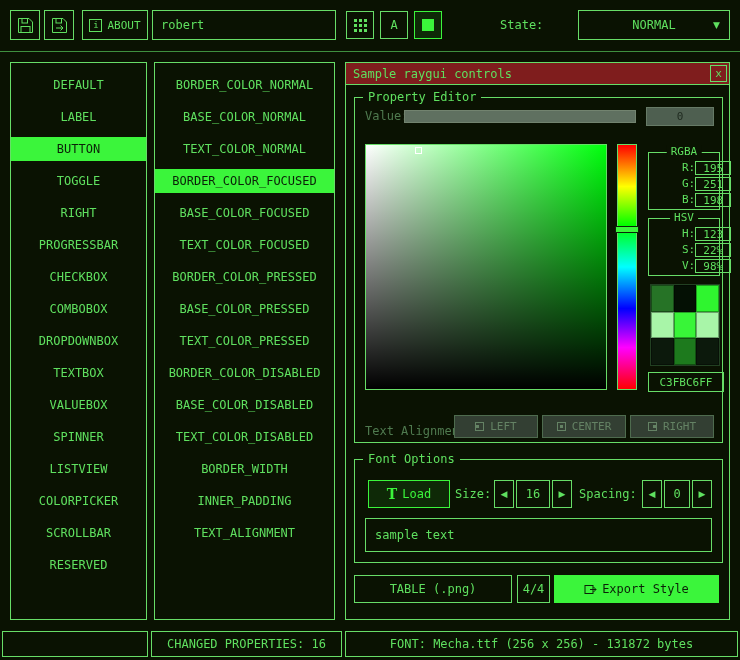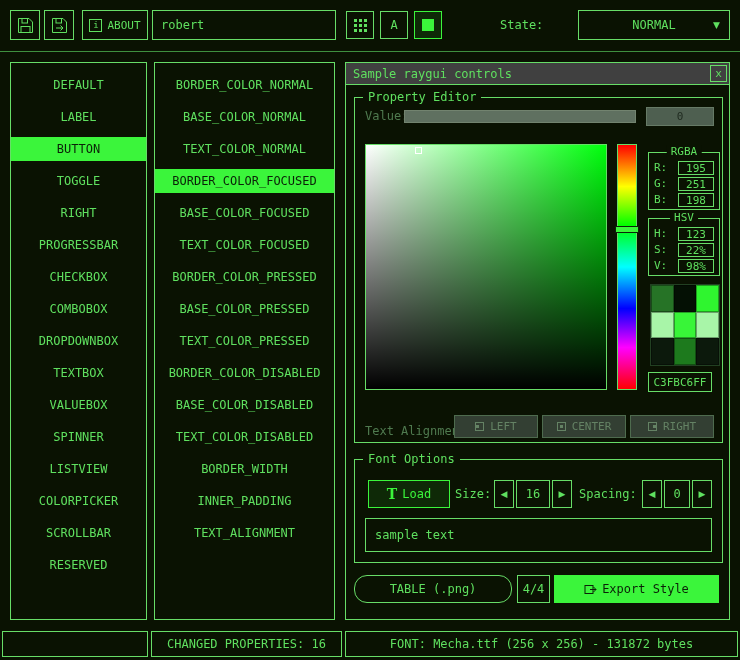--- a/index.html
+++ b/index.html
@@ -15,40 +15,40 @@
   .label{position:absolute;white-space:nowrap;}
   .dropdown{position:absolute;border:1px solid var(--border,#67dd67);display:flex;align-items:center;
        justify-content:center;box-sizing:border-box;cursor:pointer;}
   .glyph{font-family:"DejaVu Sans",sans-serif;}
   .dd-arrow{position:absolute;right:9px;top:50%;transform:translateY(-50%);font-size:9px;}
   .hline{position:absolute;height:1px;background:#3e8f3e;}
   .panel{position:absolute;border:1px solid var(--border,#67dd67);padding-top:10px;box-sizing:border-box;overflow:hidden;}
   .list-item{height:24px;line-height:24px;text-align:center;margin-bottom:8px;cursor:pointer;}
   .list-item.selected{background:var(--accent,#3bf53b);color:var(--accent-text,#0b2208);}
   .window{position:absolute;border:1px solid var(--border,#67dd67);box-sizing:border-box;}
-  .titlebar{position:absolute;left:0;top:0;right:0;height:22px;background:#404040;
+  .titlebar{position:absolute;left:0;top:0;right:0;height:22px;background:#7f1d1d;
        border-bottom:1px solid var(--border,#67dd67);display:flex;align-items:center;padding:0 7px;
        box-sizing:border-box;cursor:default;}
   .close-btn{position:absolute;right:2px;top:2px;width:17px;height:17px;border:1px solid var(--border,#67dd67);
        background:transparent;color:var(--text,#5fe05f);font-family:inherit;font-size:11px;line-height:1;
        display:flex;align-items:center;justify-content:center;cursor:pointer;box-sizing:border-box;padding:0;}
   .groupbox{position:absolute;border:1px solid var(--border,#67dd67);box-sizing:border-box;}
   .gb-label{position:absolute;top:-8px;left:8px;background:var(--background,#0a1202);padding:0 5px;font-size:12px;}
   .gb-label.centered{left:50%;transform:translateX(-50%);padding:0 4px;font-size:11px;}
   .dim{color:var(--disabled-text,#4f7a4f);}
   .slider-disabled{position:absolute;background:var(--disabled-fill,#5f7060);border:1px solid #72836f;box-sizing:border-box;}
   .value-btn-disabled{position:absolute;background:#4e5f50;border:1px solid #667a66;color:#1f2a1f;
        display:flex;align-items:center;justify-content:center;font-size:11px;box-sizing:border-box;cursor:pointer;}
   .picker{position:absolute;border:1px solid var(--border,#67dd67);box-sizing:border-box;cursor:crosshair;
        background:linear-gradient(to top,#000,rgba(0,0,0,0)),linear-gradient(to right,#fff,hsl(123,100%,50%));}
   .picker-cursor{position:absolute;width:7px;height:7px;border:1px solid #fff;box-sizing:border-box;}
   .huebar{position:absolute;border:1px solid var(--border,#67dd67);box-sizing:border-box;cursor:pointer;
        background:linear-gradient(to bottom,#f00 0%,#ff0 17%,#0f0 33%,#0ff 50%,#00f 67%,#f0f 83%,#f00 100%);}
   .hue-cursor{position:absolute;left:-3px;right:-3px;height:5px;background:var(--accent,#3bf53b);border:1px solid #0b2208;}
-  .gb-mini{padding-top:6px;}
+  .gb-mini{padding-top:6px;padding-left:28px;}
   .mini-row{display:flex;align-items:center;justify-content:space-between;height:15px;margin:1px 5px;font-size:11px;}
   .mini-val{border:1px solid var(--border,#67dd67);min-width:36px;height:14px;line-height:13px;text-align:center;box-sizing:border-box;}
   .palette{position:absolute;display:grid;grid-template-columns:repeat(3,1fr);grid-template-rows:repeat(3,1fr);
        box-sizing:border-box;border:1px solid #224022;}
   .palette-cell{border:1px solid rgba(0,0,0,0.35);cursor:pointer;}
   .hexbox{position:absolute;border:1px solid var(--border,#67dd67);display:flex;align-items:center;
        justify-content:center;font-size:11px;box-sizing:border-box;cursor:text;}
   .align-btn{position:absolute;display:flex;align-items:center;justify-content:center;gap:6px;
        background:#333f33;border:1px solid #4e6b4e;color:#648264;font-family:inherit;font-size:11px;
        cursor:pointer;box-sizing:border-box;}
@@ -220,21 +220,21 @@
           <div class="palette-cell" style="background: rgb(4, 16, 4);"></div>
           <div class="palette-cell" style="background: rgb(47, 245, 47);"></div>
           <div class="palette-cell" style="background: rgb(168, 245, 168);"></div>
           <div class="palette-cell" style="background: rgb(56, 245, 56);"></div>
           <div class="palette-cell" style="background: rgb(168, 245, 168);"></div>
           <div class="palette-cell" style="background: rgb(12, 25, 12);"></div>
           <div class="palette-cell" style="background: rgb(29, 122, 29);"></div>
           <div class="palette-cell" style="background: rgb(12, 25, 12);"></div>
         </div>
 
-      <div class="hexbox" style="left:293px;top:274px;width:64px;height:20px;">
+      <div class="hexbox" style="left:293px;top:274px;width:76px;height:20px;">
         <span>C3FBC6FF</span>
       </div>
 
       <span class="label dim" style="left:10px;top:322px;height:23px;line-height:23px;">Text Alignment</span>
       <button class="align-btn" style="left:99px;top:317px;width:84px;height:23px;">
         <span class="align-icon">
             <span class="pos-left"></span>
           </span>
         <span>LEFT</span>
       </button>
@@ -280,21 +280,21 @@
       </div>
       <button class="btn" style="left:337px;top:20px;width:20px;height:28px;">
         <span class="glyph arrow-glyph">▶</span>
       </button>
 
       <div class="textbox" style="left:10px;top:58px;width:347px;height:34px;">
         <span>sample text</span>
       </div>
     </div>
 
-    <button class="btn" style="left:8px;top:512px;width:158px;height:28px;border-radius:13px;">
+    <button class="btn" style="left:8px;top:512px;width:158px;height:28px;">
       <span>TABLE (.png)</span>
     </button>
     <div class="btn" style="left:171px;top:512px;width:33px;height:28px;">
       <span>4/4</span>
     </div>
     <button class="btn export-btn" style="left:208px;top:512px;width:165px;height:28px;">
       <svg width="13" height="11" viewBox="0 0 13 11" fill="none" stroke="currentColor">
         <rect x="1" y="1.5" width="8" height="8"></rect>
           <path d="M6 5.5 h6 M9.5 3 L12 5.5 L9.5 8"></path>
       </svg>

